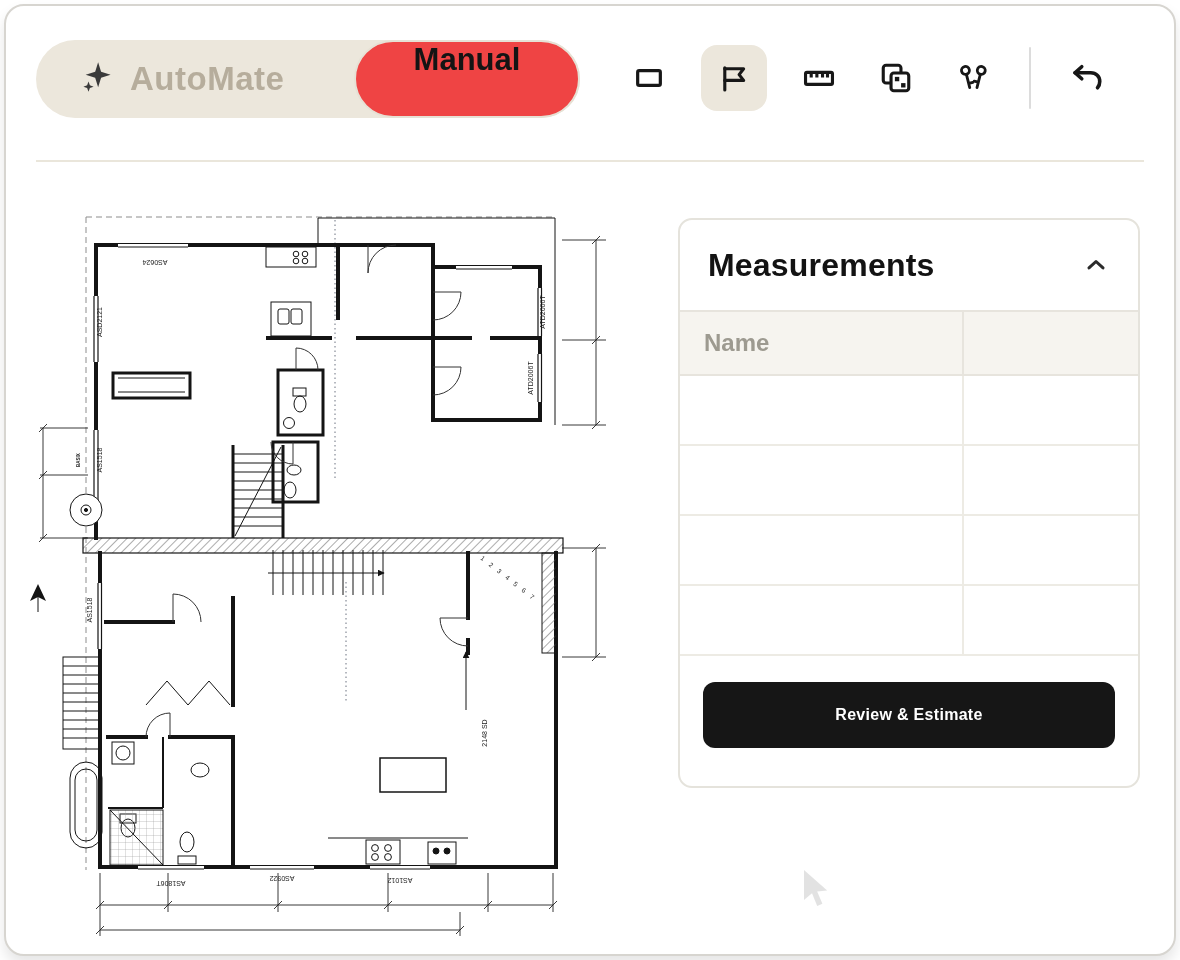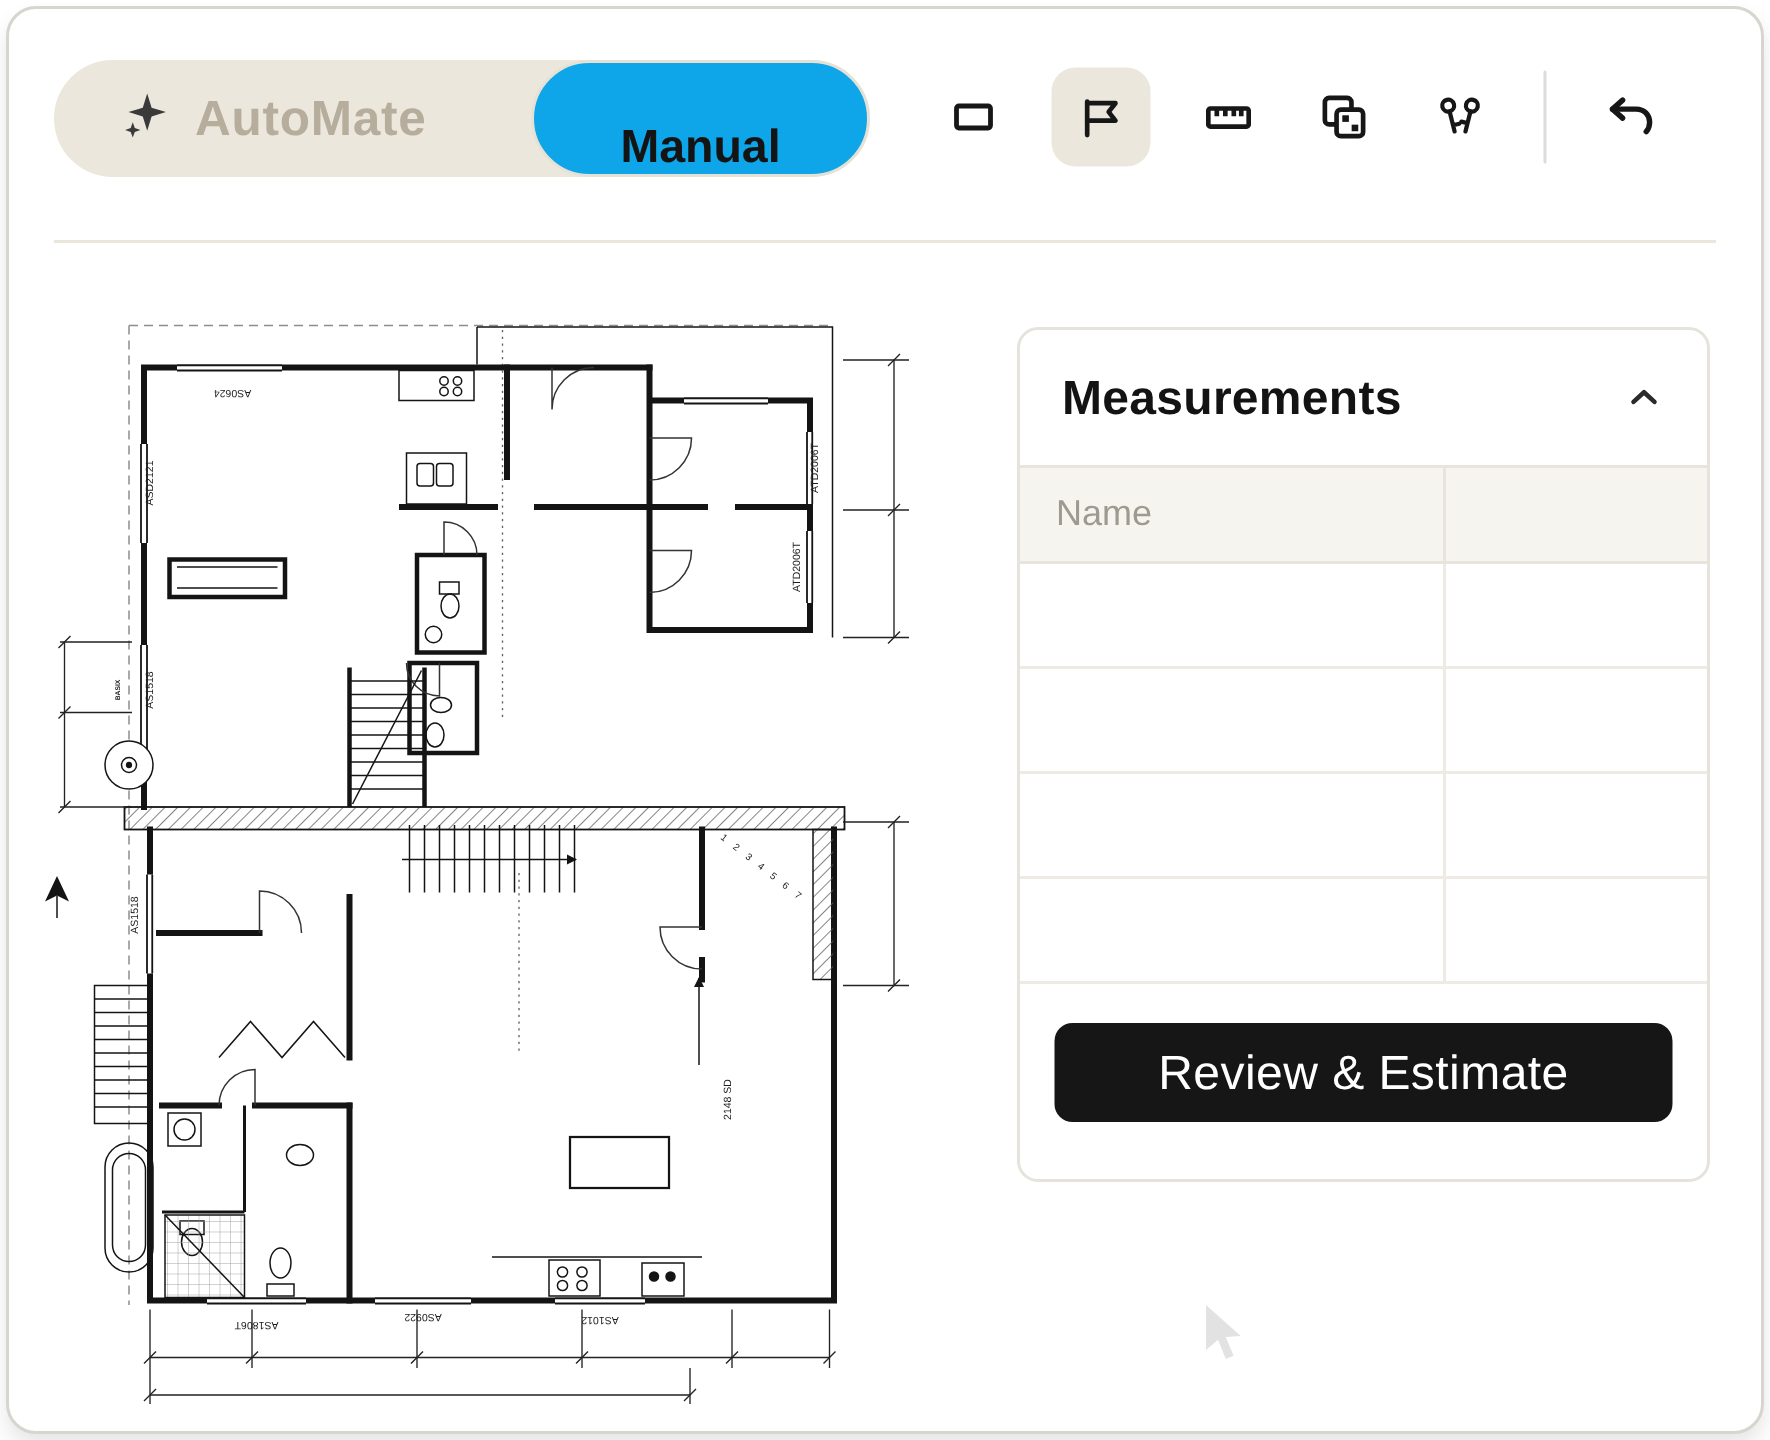--- a/index.html
+++ b/index.html
@@ -6,51 +6,51 @@
   html,body{width:1180px;height:960px;background:#fff;
     font-family:"Liberation Sans","DejaVu Sans",sans-serif;position:relative;overflow:hidden}
   .frame{position:absolute;inset:4px;border:2px solid #d7d5d0;border-radius:20px;
     box-shadow:0 8px 14px rgba(0,0,0,.10);background:#fff;pointer-events:none}
 
   
   .mode-toggle{position:absolute;left:36px;top:40px;width:544px;height:78px;
     background:var(--accent-beige,#ece7dc);border-radius:999px;display:flex;align-items:center}
   .mode-automate{display:flex;align-items:flex-start;gap:16px;padding-left:44px;flex:1;cursor:pointer}
   .mode-automate .lbl{font-size:33px;font-weight:700;color:#b6ad9c;letter-spacing:.5px}
-  .mode-manual{position:absolute;right:0;top:0;width:226px;height:78px;background:#0ea5e9;
-    border:2px solid #e6e1d5;border-radius:999px;display:flex;align-items:flex-end;justify-content:center;cursor:pointer}
+  .mode-manual{position:absolute;right:0;top:0;width:226px;height:78px;background:#ef4444;
+    border:2px solid #e6e1d5;border-radius:999px;display:flex;align-items:flex-start;justify-content:center;cursor:pointer}
   .mode-manual .lbl{font-size:31px;font-weight:700;color:#141414}
 
   .tools{position:absolute;left:624px;top:42px;height:72px;display:flex;align-items:center;gap:27px}
   .tool{width:50px;height:50px;display:flex;align-items:center;justify-content:center;
     background:transparent;border:none;cursor:pointer;padding:0}
   .tool.selected{width:66px;height:66px;background:var(--accent-beige,#ece7dc);border-radius:16px}
   .vdiv{width:2px;height:62px;background:#dcdcdc;border-radius:2px;margin:0 4px}
   .header-rule{position:absolute;left:36px;top:160px;width:1108px;height:2px;background:#eae6db}
 
   
   .canvas{position:absolute;left:28px;top:170px;width:620px;height:790px;cursor:crosshair}
   .canvas svg{display:block}
 
   
   .panel{position:absolute;left:678px;top:218px;width:462px;background:#fff;
     border:2px solid #e5e3dc;border-radius:14px;padding-bottom:38px}
   .panel-header{height:90px;display:flex;align-items:center;justify-content:space-between;padding:0 28px}
   .panel-header h2{font-size:32px;font-weight:700;color:#131313;letter-spacing:.2px}
   .collapse{background:none;border:none;cursor:pointer;display:flex;align-items:center}
   .thead{display:flex;height:66px;background:#f6f4ef;border-top:2px solid #e7e4dd;border-bottom:2px solid #e7e4dd}
-  .th{display:flex;align-items:center;padding:0 24px;font-size:24px;font-weight:400;color:#9d9a90}
+  .th{display:flex;align-items:center;padding:0 24px;font-size:24px;font-weight:700;color:#9d9a90}
   .th-name{width:62%;border-right:2px solid #e7e4dd}
   .th-total{flex:1}
   .trow{display:flex;height:70px;border-bottom:2px solid #edebe4}
   .td{padding:0 24px}
   .td-name{width:62%;border-right:2px solid #edebe4}
   .td-total{flex:1}
   .cta{display:block;margin:26px auto 0;width:412px;height:66px;
-    background:var(--cta-black,#161616);color:#fff;font-size:32px;font-weight:400;
+    background:var(--cta-black,#161616);color:#fff;font-size:16px;font-weight:700;
     border:none;border-radius:12px;cursor:pointer;font-family:inherit;letter-spacing:.3px}
 
   .cursor-ghost{position:absolute;left:800px;top:868px;opacity:.28}
 </style>
 </head>
 <body>
 
 <div class="frame"></div>
 
 <div class="mode-toggle">

